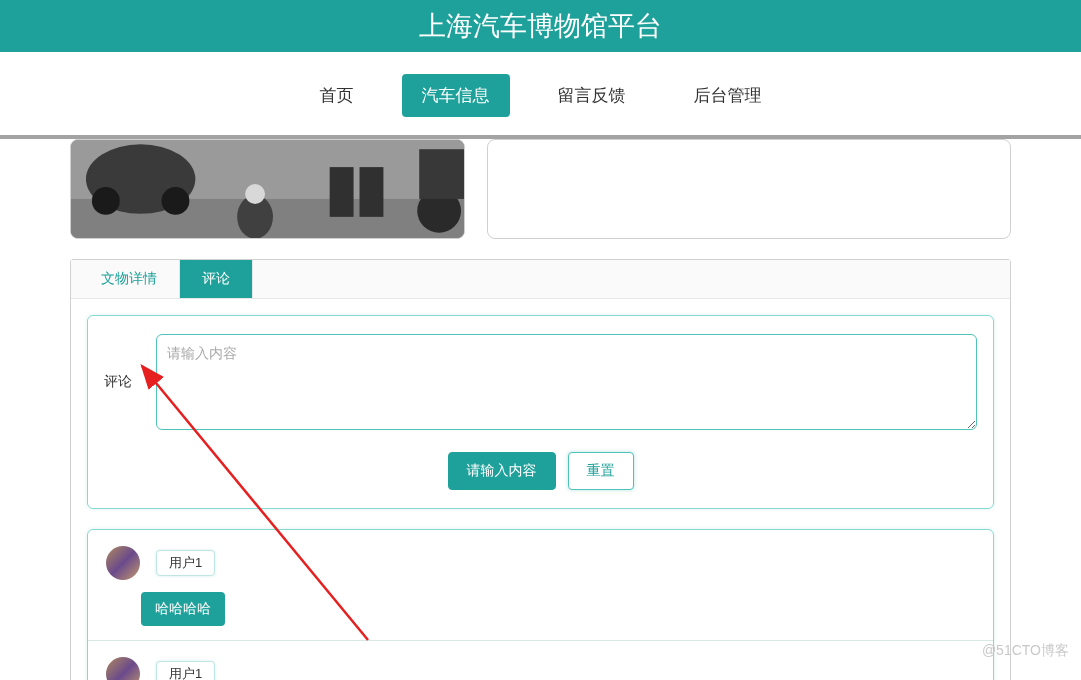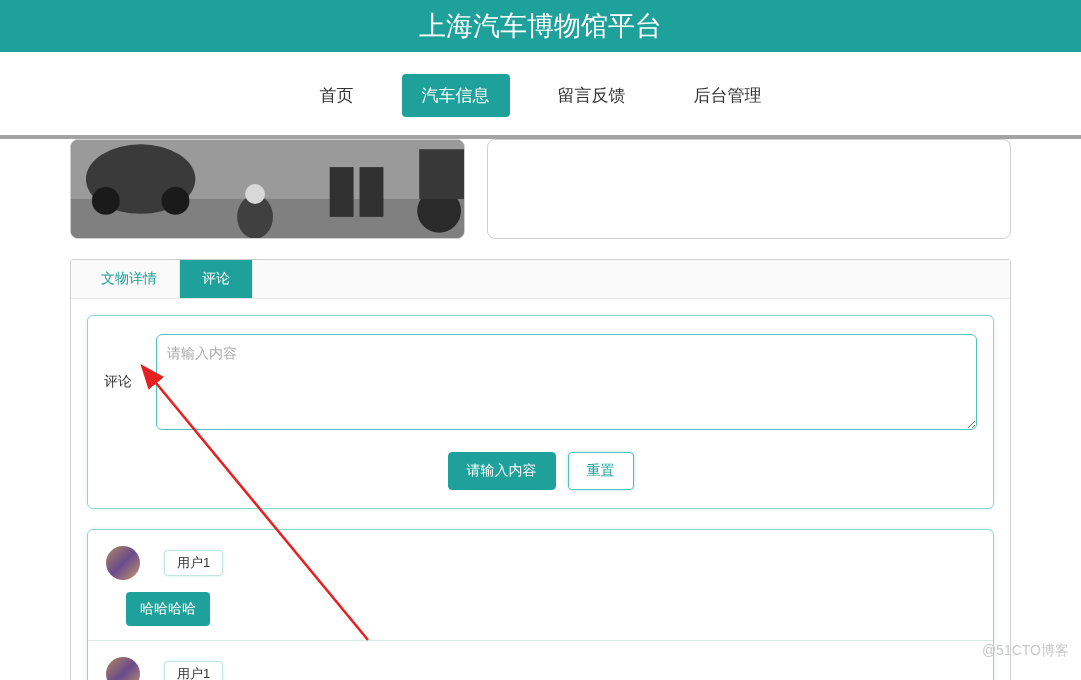--- a/index.html
+++ b/index.html
@@ -23,24 +23,24 @@
     .form-label { font-size: 14px; color: #333; width: 40px; }
     .comment-input { flex: 1; min-height: 96px; border: 1px solid #4fc2bb; border-radius: 6px; padding: 10px; font-size: 14px; color: #701a75; resize: both; font-family: Liberation Sans, sans-serif; outline: none; }
     .comment-input::placeholder { color: #aaa; }
     .btn-row { display: flex; justify-content: center; gap: 12px; margin-top: 22px; }
     .btn { padding: 9px 18px; font-size: 14px; border-radius: 4px; cursor: pointer; border: 1px solid transparent; }
     .btn-primary { background: #1ea19a; color: #fff; border-color: #1ea19a; }
     .btn-secondary { background: #fff; color: #1ea19a; border: 1px solid #4fc2bb; box-shadow: 0 0 4px rgba(30,161,154,0.3); }
     .comment-list { margin-top: 20px; border: 1px solid #85d9d3; border-radius: 6px; box-shadow: 0 0 4px rgba(30,161,154,0.15); overflow: hidden; }
     .comment-item { padding: 16px 18px 14px; border-bottom: 1px solid #d8e8e7; }
     .comment-item:last-child { border-bottom: none; }
-    .comment-head { display: flex; align-items: center; gap: 24px; }
+    .comment-head { display: flex; align-items: center; gap: 16px; }
     .avatar { width: 34px; height: 34px; border-radius: 50%; background: linear-gradient(135deg, #b08a5c 0%, #6b4a8c 50%, #c49a6a 100%); }
     .user-badge { background: #fff; border: 1px solid #bfe6e3; border-radius: 4px; padding: 3px 12px; font-size: 13px; color: #333; box-shadow: 0 0 3px rgba(30,161,154,0.2); }
-    .comment-body { margin-top: 12px; margin-left: 20px; }
+    .comment-body { margin-top: 12px; margin-left: 35px; }
     .comment-text { display: inline-block; background: #1ea19a; color: #fff; padding: 8px 14px; border-radius: 4px; font-size: 14px; }
     .arrow-overlay { position: absolute; pointer-events: none; left: 0; top: 0; width: 1081px; height: 680px; z-index: 50; }
     .watermark { position: absolute; right: 12px; bottom: 20px; color: #c9c9c9; font-size: 14px; }
   </style>
 </head>
 <body>
 
 <div class="header-bar">上海汽车博物馆平台</div>
 
 <div class="nav-bar">

